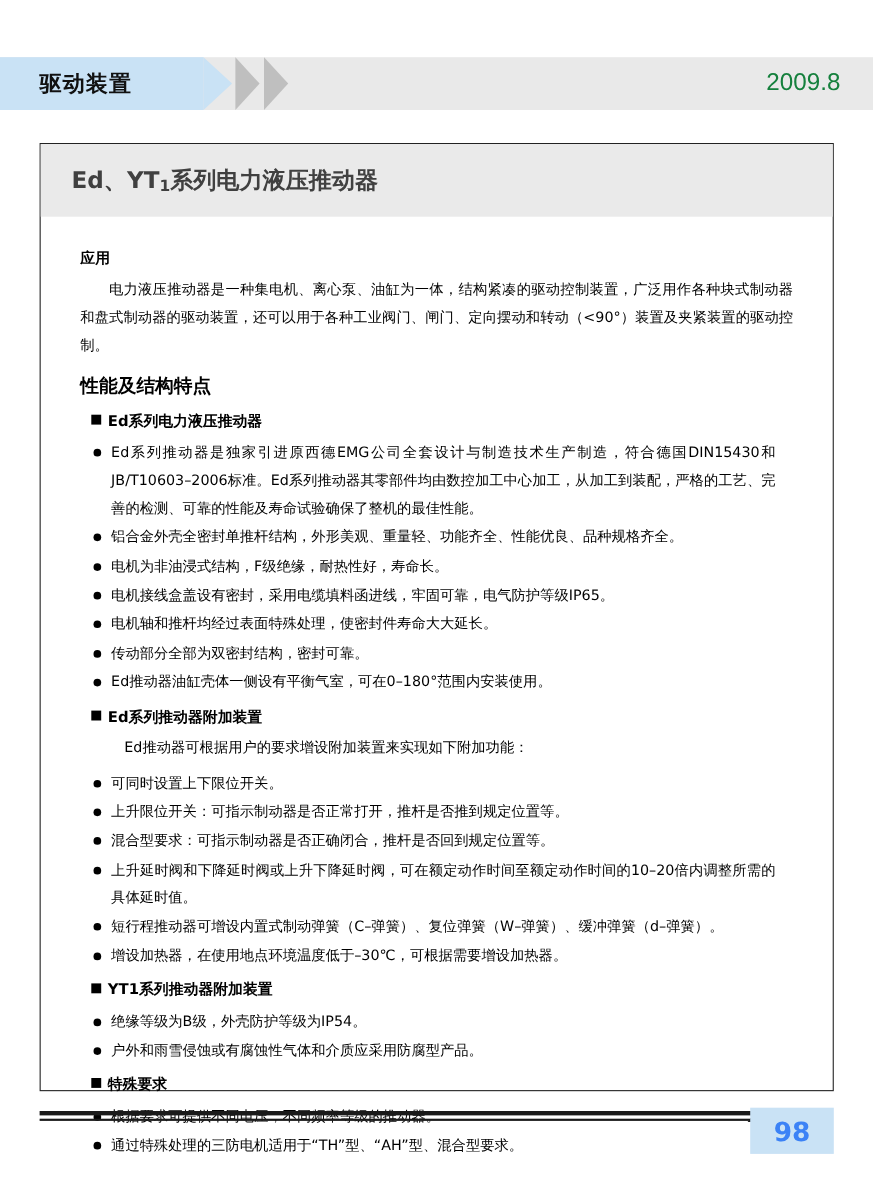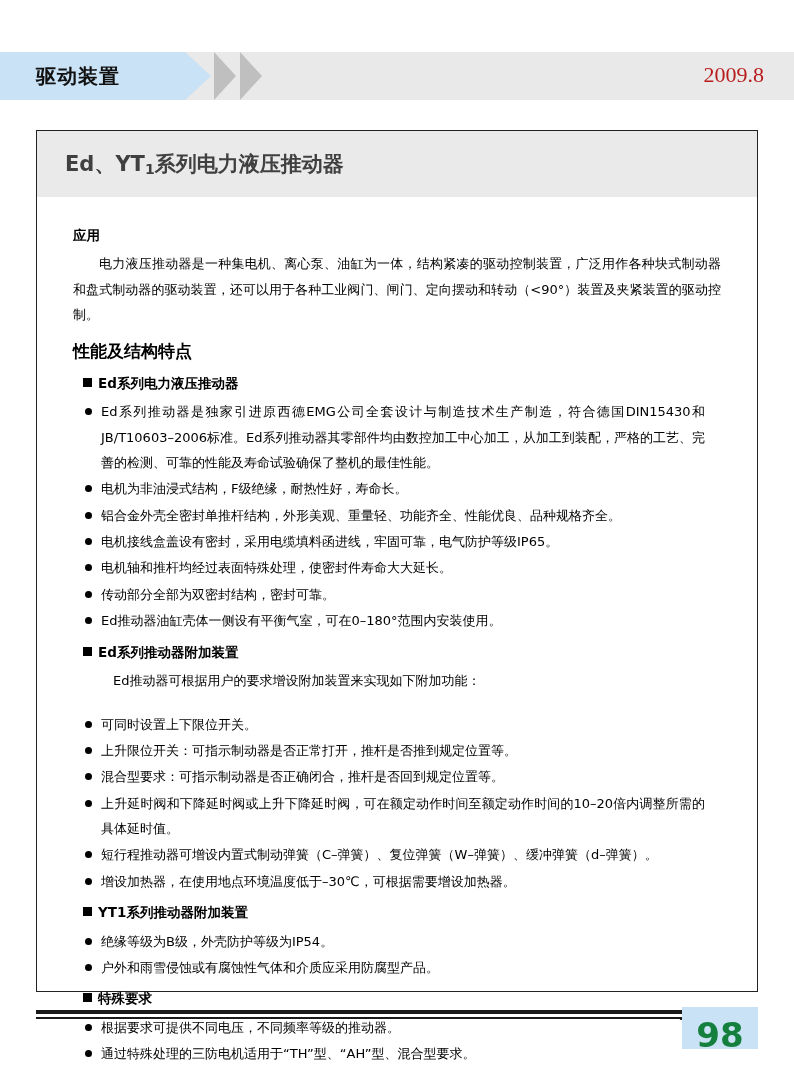--- a/index.html
+++ b/index.html
@@ -67,22 +67,22 @@
     border-bottom: 24px solid transparent;
     border-left: 22px solid #bfbfbf;
   }
   .chev.c1 { left: 214px; }
   .chev.c2 { left: 240px; }
   .header-date {
     position: absolute;
     top: 10px;
     right: 30px;
     font-size: 22px;
-    color: #b91c1c;
-    font-family: Liberation Serif, serif;
+    color: #15803d;
+    font-family: Liberation Sans, sans-serif;
   }
 
   
   .content-box {
     position: absolute;
     top: 130px;
     left: 36px;
     width: 722px;
     height: 862px;
     border: 1px solid #222;
@@ -173,21 +173,21 @@
     left: 6px;
     top: 9px;
     width: 7px;
     height: 7px;
     background: #000;
     border-radius: 50%;
   }
   p.indent-para {
     font-size: 13px;
     line-height: 1.95;
-    margin: 0 0 18px 0;
+    margin: 0 0 6px 0;
     padding-left: 40px;
   }
 
   
   .footer-rules {
     position: absolute;
     left: 36px;
     top: 1010px;
     width: 652px;
     height: 10px;
@@ -217,23 +217,23 @@
     width: 76px;
     height: 42px;
     background: #c9e2f5;
   }
   .page-number {
     position: absolute;
     top: 1015px;
     right: 36px;
     width: 76px;
     text-align: center;
-    font-size: 34px;
-    font-weight: bold;
-    color: #15803d;
+    font-size: 24px;
+    font-weight: bold;
+    color: #3b82f6;
   }
 </style>
 </head>
 <body>
 
 <div class="page">
 
   <div class="header">
     <div class="header-tab"></div>
     <div class="header-tab-arrow"></div>
@@ -252,22 +252,22 @@
     <div class="body-area">
 
       <h3 class="sec">应用</h3>
       <p class="para">电力液压推动器是一种集电机、离心泵、油缸为一体，结构紧凑的驱动控制装置，广泛用作各种块式制动器和盘式制动器的驱动装置，还可以用于各种工业阀门、闸门、定向摆动和转动（&lt;90°）装置及夹紧装置的驱动控制。</p>
 
       <h3 class="sec2">性能及结构特点</h3>
 
       <h4 class="subsec"><span class="sq"></span><span>Ed系列电力液压推动器</span></h4>
       <ul class="bullets">
         <li>Ed系列推动器是独家引进原西德EMG公司全套设计与制造技术生产制造，符合德国DIN15430和JB/T10603–2006标准。Ed系列推动器其零部件均由数控加工中心加工，从加工到装配，严格的工艺、完善的检测、可靠的性能及寿命试验确保了整机的最佳性能。</li>
+        <li>铝合金外壳全密封单推杆结构，外形美观、重量轻、功能齐全、性能优良、品种规格齐全。</li>
         <li>电机为非油浸式结构，F级绝缘，耐热性好，寿命长。</li>
-        <li>铝合金外壳全密封单推杆结构，外形美观、重量轻、功能齐全、性能优良、品种规格齐全。</li>
         <li>电机接线盒盖设有密封，采用电缆填料函进线，牢固可靠，电气防护等级IP65。</li>
         <li>电机轴和推杆均经过表面特殊处理，使密封件寿命大大延长。</li>
         <li>传动部分全部为双密封结构，密封可靠。</li>
         <li>Ed推动器油缸壳体一侧设有平衡气室，可在0–180°范围内安装使用。</li>
       </ul>
 
       <h4 class="subsec"><span class="sq"></span><span>Ed系列推动器附加装置</span></h4>
       <p class="indent-para">Ed推动器可根据用户的要求增设附加装置来实现如下附加功能：</p>
       <ul class="bullets">
         <li>可同时设置上下限位开关。</li>

